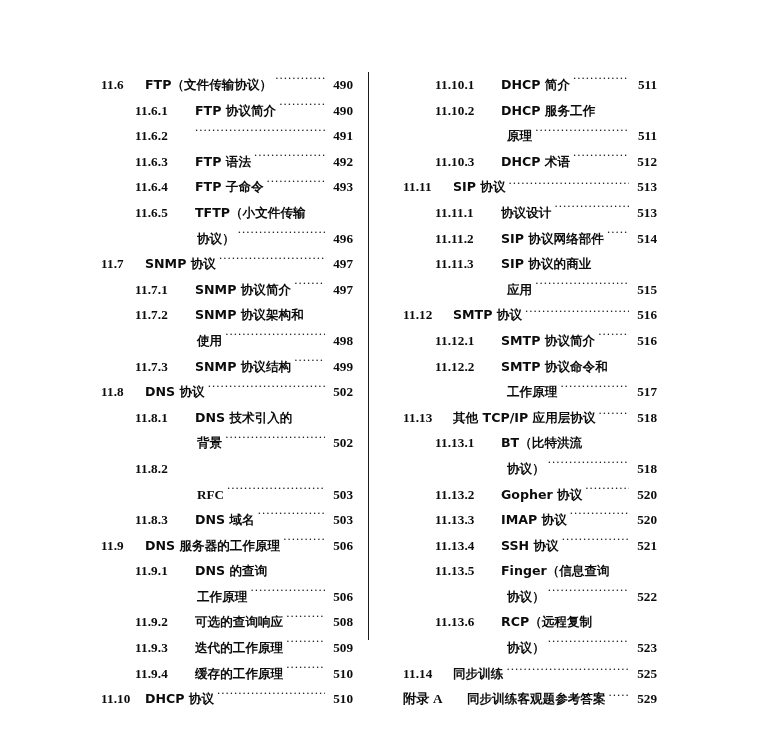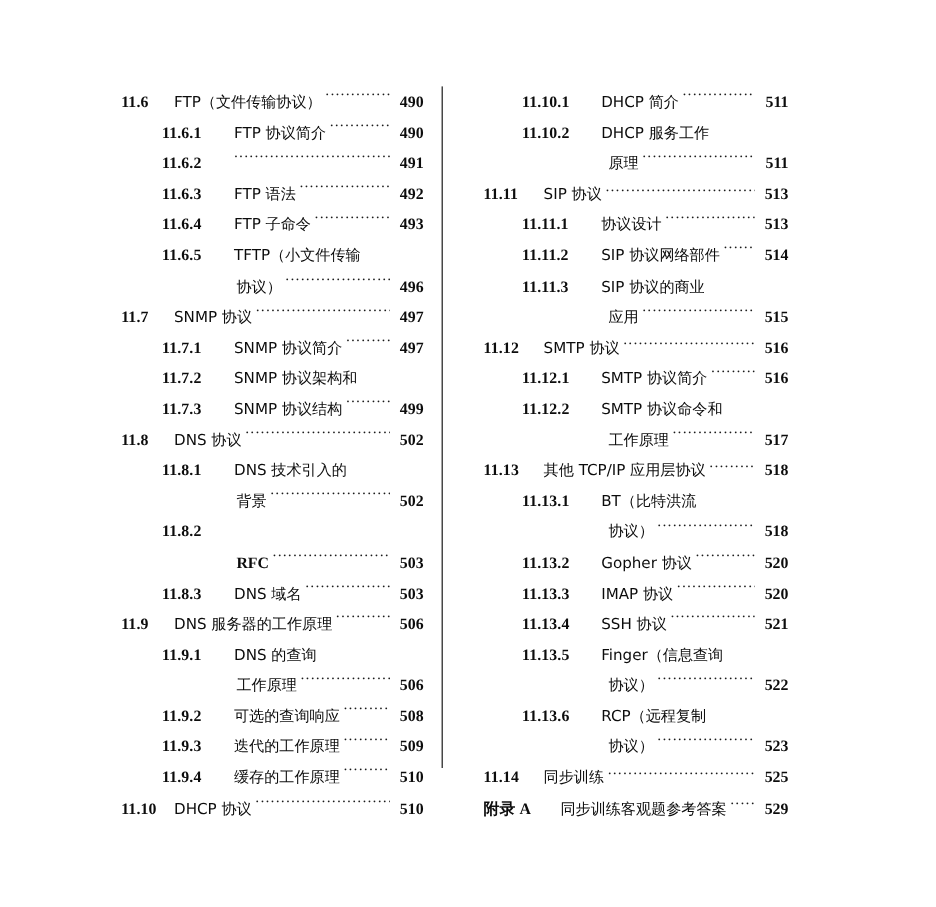--- a/index.html
+++ b/index.html
@@ -76,21 +76,21 @@
   .right .lvl-sub > .num     { min-width: 66px; }
   .lvl-appendix > .num { min-width: 64px; font-weight: 700; }
 
   .title {
     flex: 0 0 auto;
     font-weight: 700;
     padding-right: 3px;
   }
   .title.cjk {
     font-family: "DejaVu Sans", "Liberation Sans", sans-serif;
-    font-weight: 400;
+    font-weight: 700;
     font-size: 12.6px;
   }
 
   .leader {
     flex: 1 1 auto;
     overflow: hidden;
     position: relative;
     height: 1em;
   }
   .leader::before {
@@ -177,20 +177,26 @@
           <span class="title cjk">SNMP 协议简介</span>
           <span class="leader"></span>
           <span class="page-no">497</span>
         </div>
         <div class="entry lvl-sub noleader nopage">
           <span class="num">11.7.2</span>
           <span class="title cjk">SNMP 协议架构和</span>
           <span class="leader"></span>
           <span class="page-no"></span>
         </div>
+        <div class="entry lvl-cont">
+          <span class="num"></span>
+          <span class="title cjk">使用</span>
+          <span class="leader"></span>
+          <span class="page-no">498</span>
+        </div>
         <div class="entry lvl-sub">
           <span class="num">11.7.3</span>
           <span class="title cjk">SNMP 协议结构</span>
           <span class="leader"></span>
           <span class="page-no">499</span>
         </div>
         <div class="entry lvl-section">
           <span class="num">11.8</span>
           <span class="title cjk">DNS 协议</span>
           <span class="leader"></span>
@@ -279,20 +285,26 @@
           <span class="num">11.10.2</span>
           <span class="title cjk">DHCP 服务工作</span>
           <span class="leader"></span>
           <span class="page-no"></span>
         </div>
         <div class="entry lvl-cont">
           <span class="num"></span>
           <span class="title cjk">原理</span>
           <span class="leader"></span>
           <span class="page-no">511</span>
+        </div>
+        <div class="entry lvl-sub">
+          <span class="num">11.10.3</span>
+          <span class="title cjk">DHCP 术语</span>
+          <span class="leader"></span>
+          <span class="page-no">512</span>
         </div>
         <div class="entry lvl-section">
           <span class="num">11.11</span>
           <span class="title cjk">SIP 协议</span>
           <span class="leader"></span>
           <span class="page-no">513</span>
         </div>
         <div class="entry lvl-sub">
           <span class="num">11.11.1</span>
           <span class="title cjk">协议设计</span>

